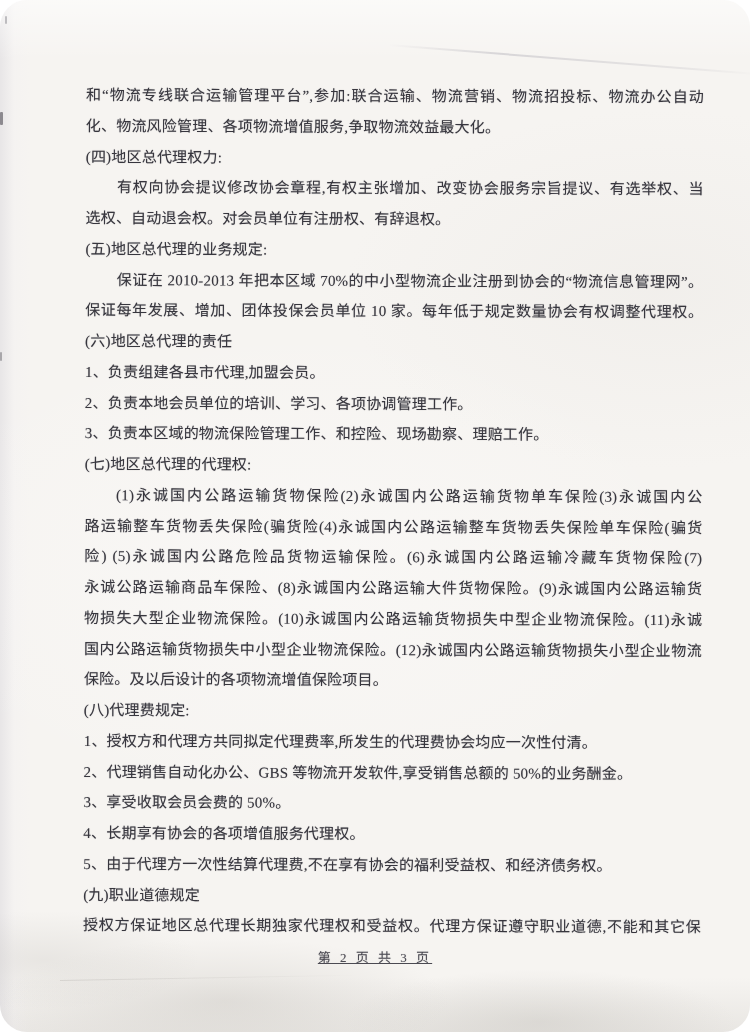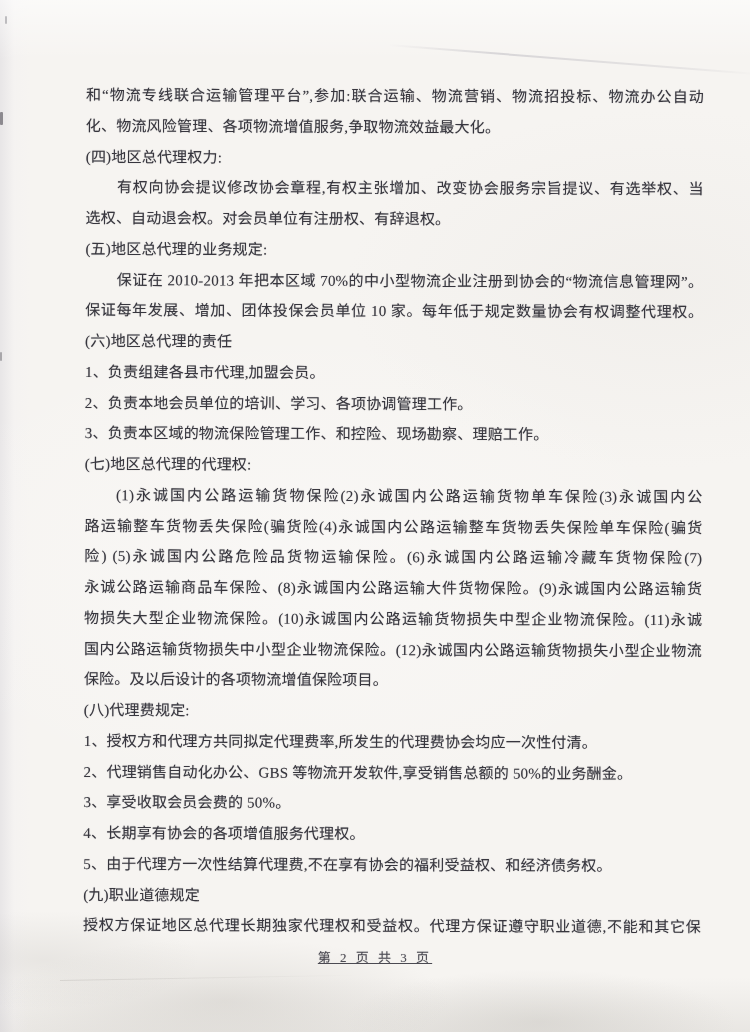--- a/index.html
+++ b/index.html
@@ -17,20 +17,21 @@
     background-image:
       radial-gradient(ellipse 320px 90px at 30% 97%, rgba(188,184,178,0.32), rgba(188,184,178,0) 70%),
       radial-gradient(ellipse 280px 75px at 72% 99%, rgba(182,179,173,0.30), rgba(182,179,173,0) 70%),
       radial-gradient(ellipse 220px 70px at 6% 93%, rgba(190,187,182,0.25), rgba(190,187,182,0) 70%),
       radial-gradient(ellipse 420px 240px at 88% 28%, rgba(230,227,223,0.30), rgba(230,227,223,0) 75%),
       radial-gradient(ellipse 500px 300px at 40% 55%, rgba(252,251,250,0.5), rgba(252,251,250,0) 80%),
       linear-gradient(to bottom, rgba(255,255,255,0.55), rgba(255,255,255,0) 60px),
       linear-gradient(to right, rgba(208,206,214,0.38), rgba(238,236,242,0.18) 14px, rgba(238,236,242,0) 30px),
       linear-gradient(to top, rgba(185,182,176,0.22), rgba(185,182,176,0) 55px);
     font-family: "Liberation Serif", "DejaVu Serif", serif;
+    border-radius: 27px;
   }
   
   .crease {
     position: absolute;
     background: rgba(185,183,190,0.45);
     pointer-events: none;
   }
   .crease-1 {
     left: 388px; top: 44px; width: 372px; height: 1.5px;
     transform: rotate(4.5deg); transform-origin: left center;

